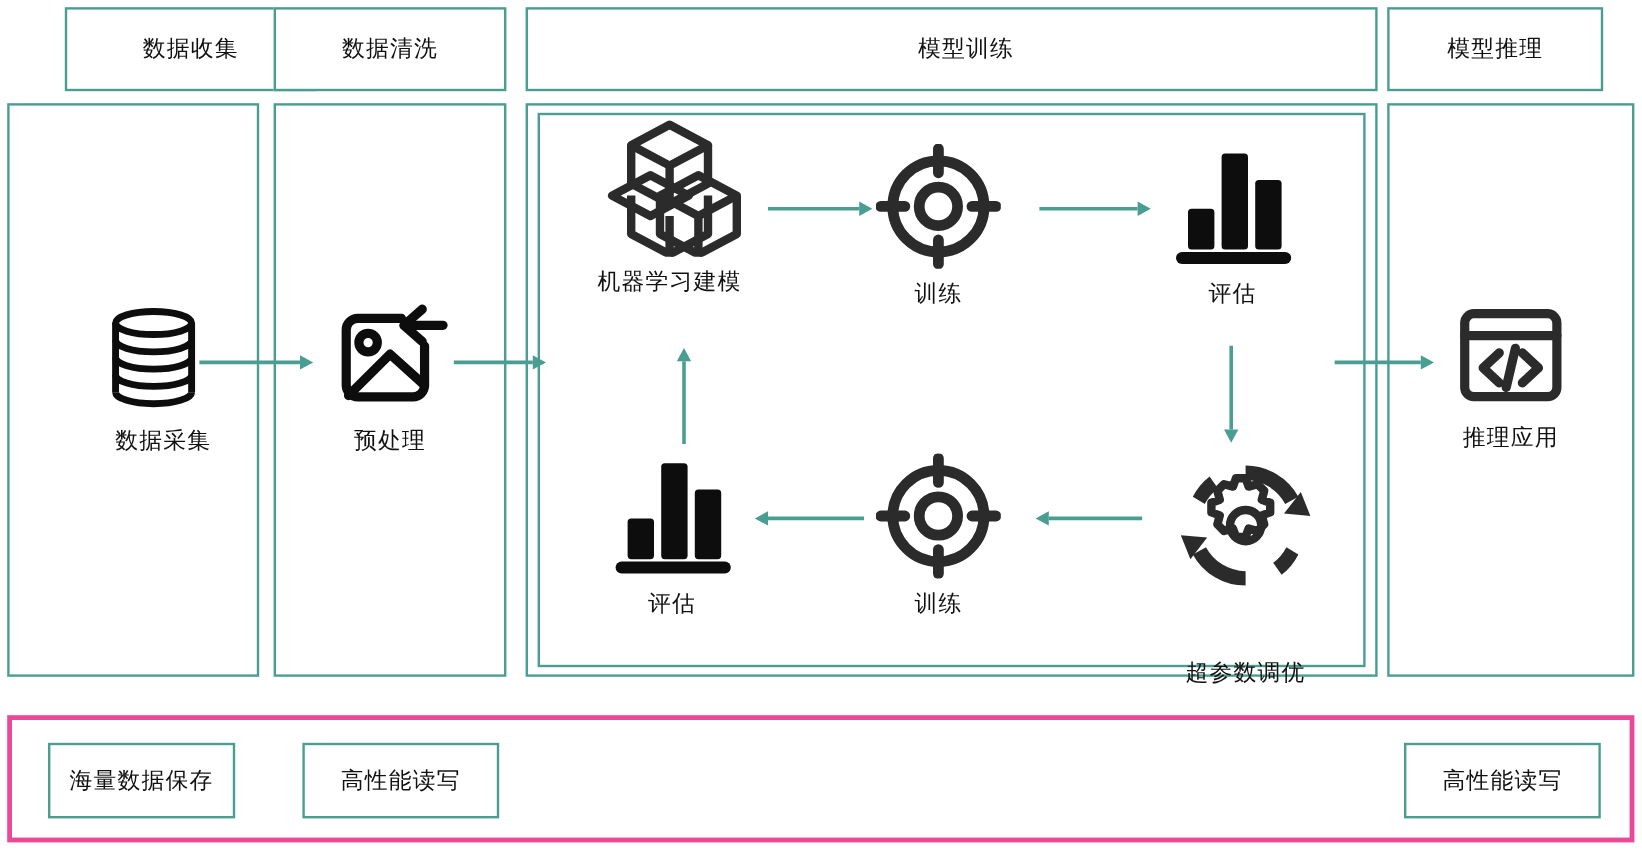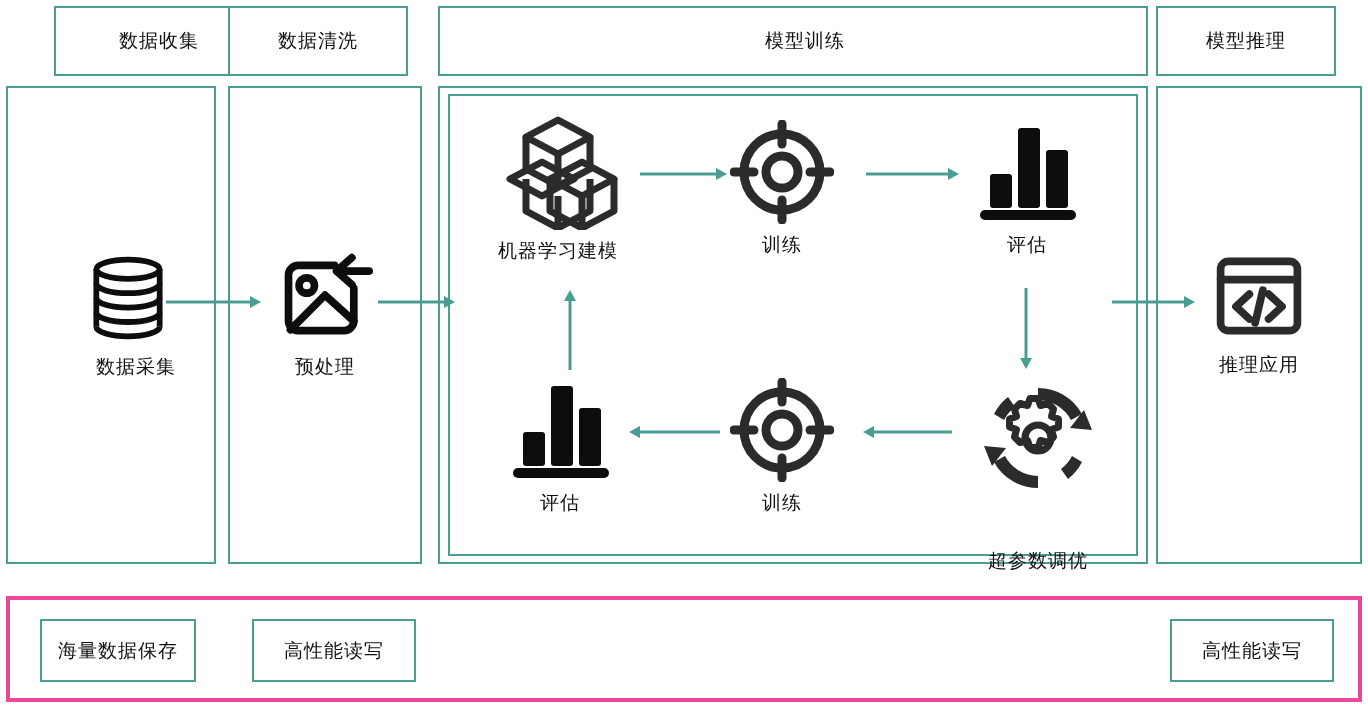--- a/index.html
+++ b/index.html
@@ -86,21 +86,21 @@
 </style>
 </head>
 <body>
 
 <div id="page">
 
   <div class="box hdr center" style="left:6px;  width:210px;margin-left:48px;">
     <span class="hdr-label">数据收集</span>
   </div>
 
-  <div class="box hdr center" style="left:228px; width:180px;text-align:right;">
+  <div class="box hdr center" style="left:228px; width:194px;text-align:right;">
     <span class="hdr-label">数据清洗</span>
   </div>
 
   <div class="box hdr center" style="left:438px; width:710px;padding-left:24px;">
     <span class="hdr-label">模型训练</span>
   </div>
 
   <div class="box hdr center" style="left:1156px; width:180px;">
     <span class="hdr-label">模型推理</span>
   </div>
@@ -137,21 +137,21 @@
           <circle cx="33" cy="37" r="8"></circle>
           <path d="M16 83 L52 47 L82 74"></path>
           <path d="M98 22 H66"></path>
           <path d="M80 8 L64 22 L80 36"></path>
         </g>
       </svg>
     </span>
     <span class="cap">预处理</span>
   </div>
 
-  <div class="node" style="left:478px; top:112px; width:160px;">
+  <div class="node" style="left:478px; top:96px; width:160px;">
     <span class="icon-wrap">
       <svg width="124" height="118" viewBox="0 0 124 118">
         <g fill="none" stroke="#2b2b2b" stroke-width="7" stroke-linejoin="round">
 
           <path d="M62 8 L94 25 L62 42 L30 25 Z"></path>
           <path d="M30 25 V57 L62 74 V42"></path>
           <path d="M94 25 V57 L62 74"></path>
 
           <path d="M30 42 L62 59 L30 76 L-2 59 Z" transform="translate(16,8)"></path>
           <path d="M14 59 V91 L46 108 V76" transform="translate(16,8)"></path>

